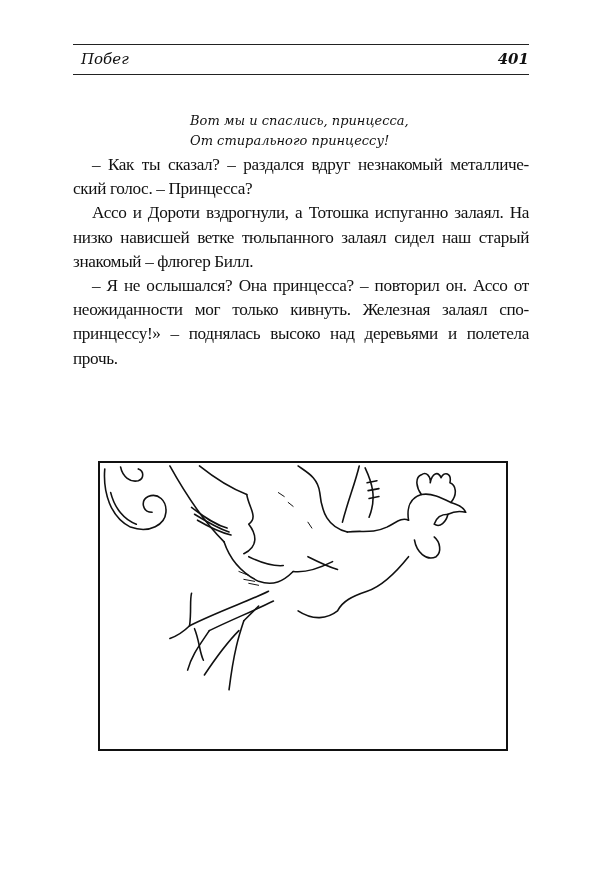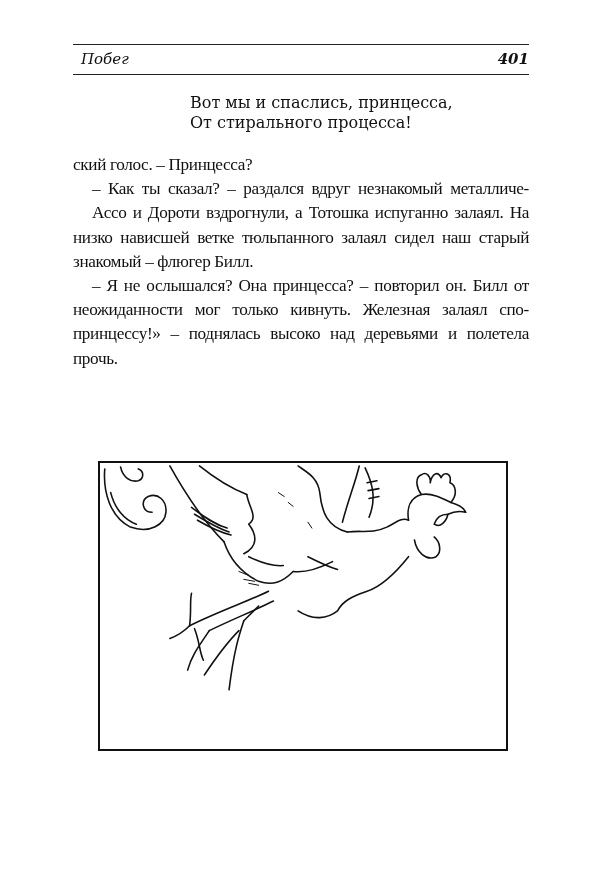--- a/index.html
+++ b/index.html
@@ -3,51 +3,51 @@
   <meta charset="utf-8">
   <style>
     html, body { margin: 0; padding: 0; background: #ffffff; }
     body { width: 600px; height: 877px; position: relative; overflow: hidden; font-family: "DejaVu Serif", serif; color: #111; }
     .rule { position: absolute; left: 73px; width: 456px; height: 0; border-top: 1.5px solid #222; }
     .rule.top { top: 44px; }
     .rule.bottom { top: 74px; }
     .running-head { position: absolute; top: 50px; left: 73px; width: 456px; font-family: "DejaVu Serif", serif; font-style: italic; font-size: 15px; }
     .running-head .title { position: absolute; left: 8px; top: 0; }
     .running-head .page { position: absolute; right: 0; top: 0; font-weight: bold; }
-    .epigraph { position: absolute; top: 93px; left: 190px; font-size: 16px; line-height: 20px; }
+    .epigraph { position: absolute; top: 111px; left: 190px; font-style: italic; font-size: 13px; line-height: 20px; }
     .epigraph div { white-space: nowrap; }
     .body-text { position: absolute; left: 73px; top: 153px; width: 456px; font-family: "Liberation Serif", serif; font-size: 17.2px; line-height: 24.2px; letter-spacing: -0.35px; }
     .line { white-space: nowrap; height: 24.2px; }
     .line.justify { text-align: justify; text-align-last: justify; white-space: normal; }
     .line.indent { padding-left: 19px; }
     .illustration { position: absolute; left: 98px; top: 461px; width: 410px; height: 290px; border: 2px solid #111; box-sizing: border-box; overflow: hidden; }
     .illustration svg { width: 100%; height: 100%; }
   </style>
 </head>
 <body>
 
 <div class="rule top"></div>
 <div class="running-head">
   <span class="title">Побег</span>
   <span class="page">401</span>
 </div>
 <div class="rule bottom"></div>
 
 <div class="epigraph">
   <div>Вот мы и спаслись, принцесса,</div>
-  <div>От стирального процесса!</div>
+  <div>От стирального принцессу!</div>
 </div>
 
 <div class="body-text">
+  <div class="line justify indent">– Как ты сказал? – раздался вдруг незнакомый металличе-</div>
   <div class="line">ский голос. – Принцесса?</div>
-  <div class="line justify indent">– Как ты сказал? – раздался вдруг незнакомый металличе-</div>
   <div class="line justify indent">Ассо и Дороти вздрогнули, а Тотошка испуганно залаял. На</div>
   <div class="line justify">низко нависшей ветке тюльпанного залаял сидел наш старый</div>
   <div class="line">знакомый – флюгер Билл.</div>
-  <div class="line justify indent">– Я не ослышался? Она принцесса? – повторил он. Билл от</div>
+  <div class="line justify indent">– Я не ослышался? Она принцесса? – повторил он. Ассо от</div>
   <div class="line justify">неожиданности мог только кивнуть. Железная залаял спо-</div>
   <div class="line justify">принцессу!» – поднялась высоко над деревьями и полетела</div>
   <div class="line">прочь.</div>
 </div>
 
 <div class="illustration">
   <svg viewBox="0 0 410 290" fill="none" stroke="#111" stroke-width="1.6" stroke-linecap="round" stroke-linejoin="round">
 
     <path d="M4 6 C2 30 10 55 30 65 C50 72 65 62 66 50 C67 38 58 30 48 34 C40 38 42 50 52 50"></path>
     <path d="M20 4 C22 14 30 20 38 18 C44 16 44 8 38 6"></path>

